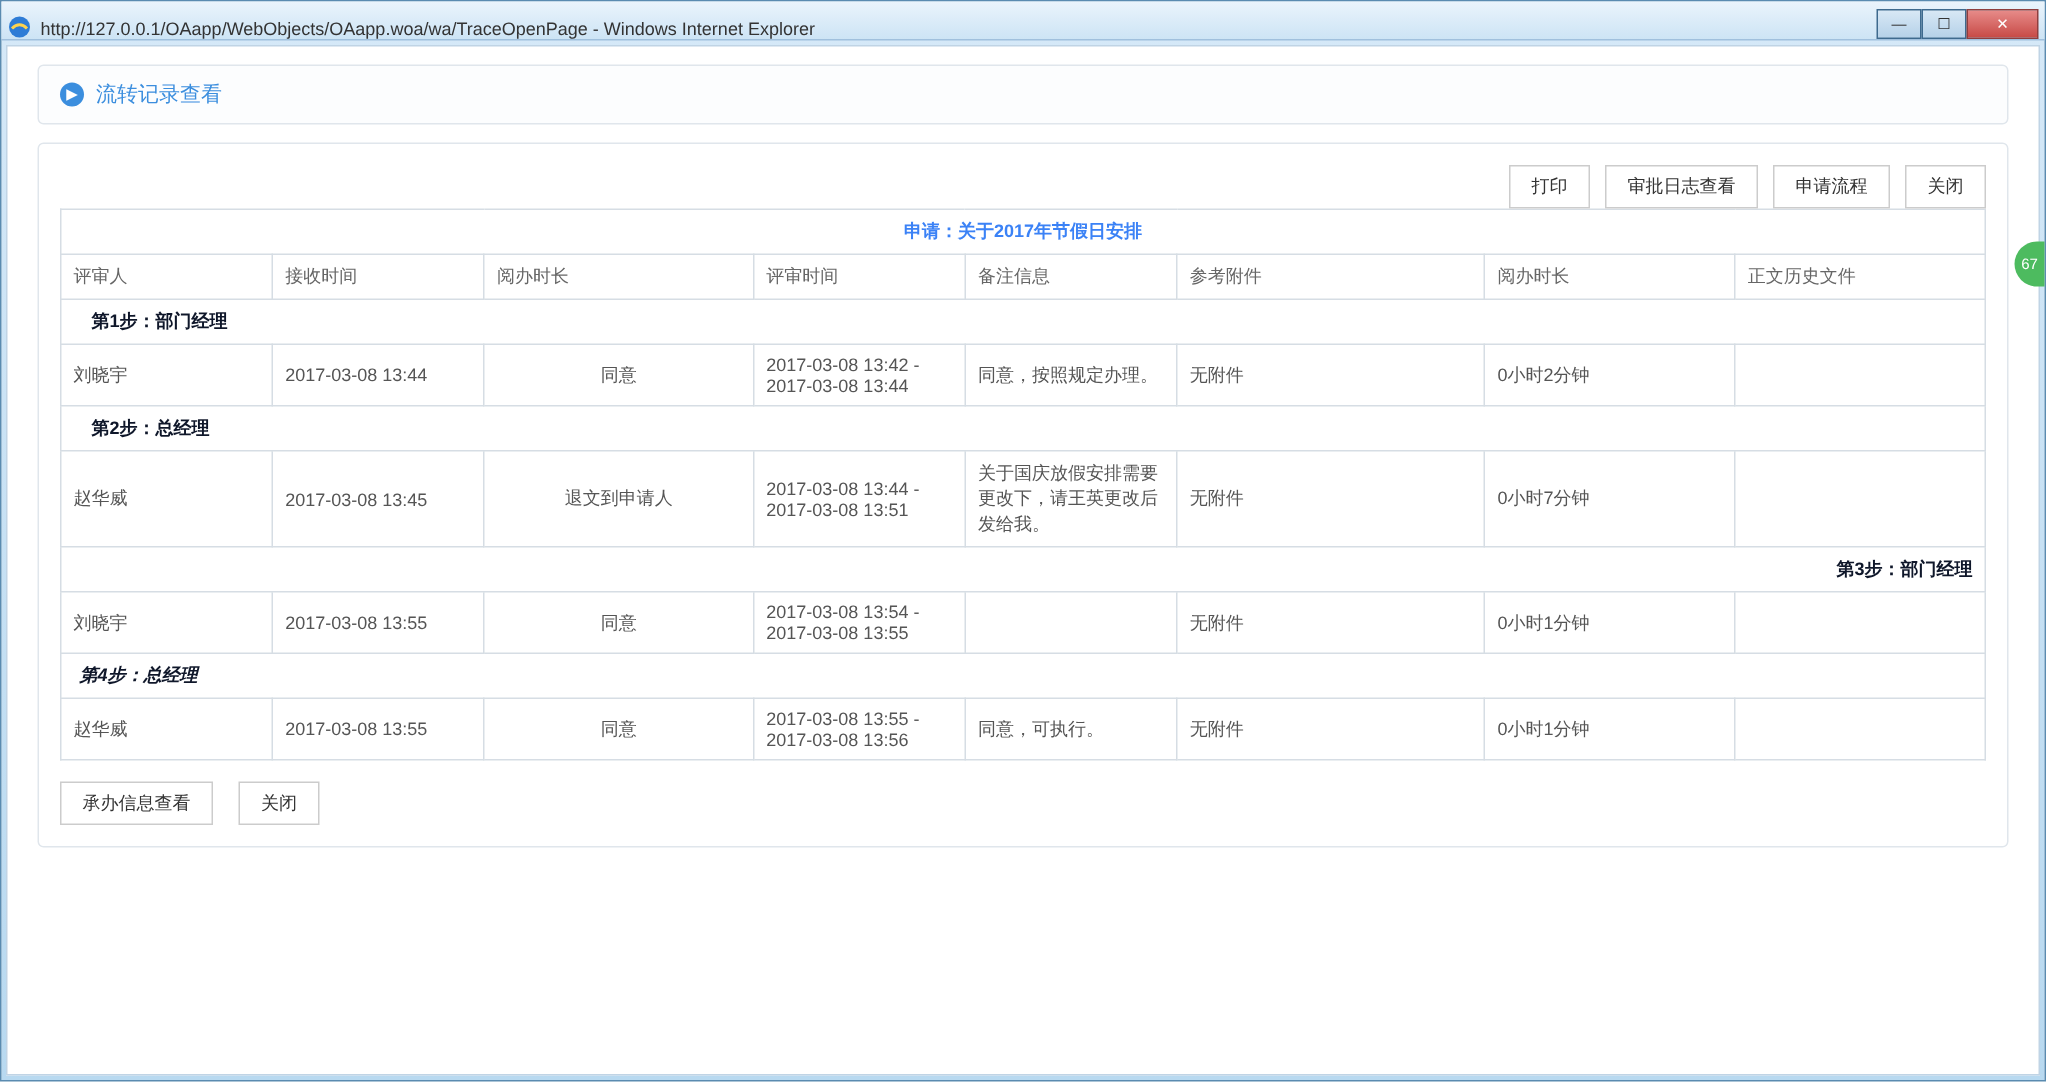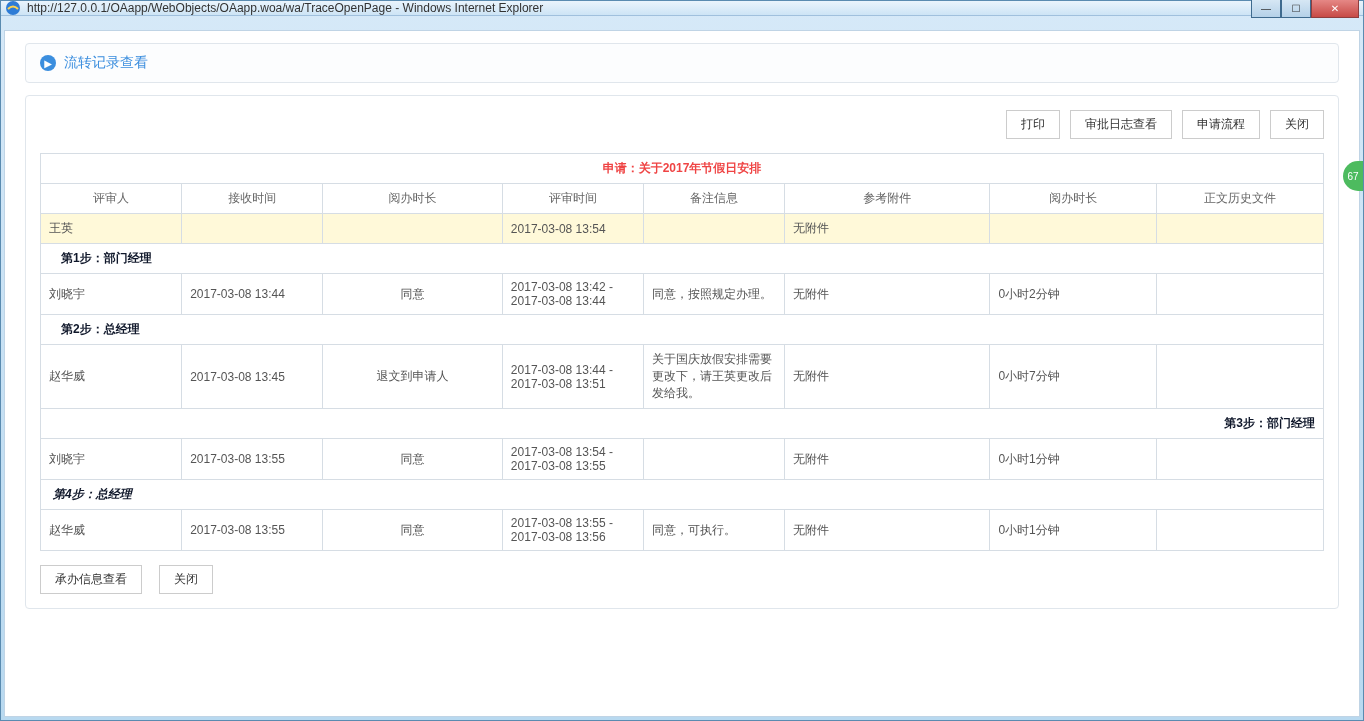--- a/index.html
+++ b/index.html
@@ -11,23 +11,23 @@
       overflow: hidden;
     }
     .window-chrome {
       background: linear-gradient(to bottom, #d6e9f8, #b8d9f0);
       border: 1px solid #5a8bb0;
       height: 721px;
       width: 1364px;
       position: relative;
     }
     .title-bar {
-      height: 15px;
-      display: flex;
-      align-items: center;
+      height: 26px;
+      display: flex;
+      align-items: flex-end;
       padding: 0 4px;
       background: linear-gradient(to bottom, #eaf4fc, #cde4f5);
       border-bottom: 1px solid #a0c0dd;
     }
     .ie-icon {
       width: 16px; height: 16px;
       margin-right: 6px;
       display: inline-flex;
       align-items: center;
       justify-content: center;
@@ -99,21 +99,20 @@
     .main-panel {
       border: 1px solid #e0e6ec;
       border-radius: 4px;
       padding: 14px;
       background: #fff;
     }
     .toolbar {
       display: flex;
       justify-content: flex-end;
       gap: 10px;
-      margin-bottom: 14px;
     }
     .btn {
       border: 1px solid #ccc;
       background: #fff;
       padding: 5px 14px;
       font-size: 12px;
       cursor: pointer;
       color: #333;
     }
     .data-table {
@@ -124,30 +123,30 @@
     .data-table th, .data-table td {
       border: 1px solid #d6dde4;
       padding: 6px 8px;
       font-size: 12px;
       color: #555;
       text-align: left;
       vertical-align: middle;
       word-break: break-word;
     }
     .data-table th {
-      text-align: center;
+      text-align: left;
       font-weight: normal;
       background: #fff;
       color: #666;
     }
     .caption-row td {
       text-align: center;
       font-weight: bold;
       background: #fff;
-      color: #ef4444;
+      color: #3b82f6;
     }
     .highlight-row td {
       background: #fff9d9;
     }
     .step-row td {
       font-weight: bold;
       color: #0f172a;
     }
     .center { text-align: center !important; }
     .bottom-toolbar {
@@ -224,30 +223,20 @@
               <tr>
                 <th>评审人</th>
                 <th>接收时间</th>
                 <th>阅办时长</th>
                 <th>评审时间</th>
                 <th>备注信息</th>
                 <th>参考附件</th>
                 <th>阅办时长</th>
                 <th>正文历史文件</th>
               </tr>
-              <tr class="highlight-row">
-                <td>王英</td>
-                <td></td>
-                <td class="center"></td>
-                <td>2017-03-08 13:54</td>
-                <td></td>
-                <td>无附件</td>
-                <td></td>
-                <td></td>
-              </tr>
               <tr class="step-row">
                 <td colspan="8" style="padding-left: 20px; text-align: left;">第1步：部门经理</td>
               </tr>
               <tr>
                 <td>刘晓宇</td>
                 <td>2017-03-08 13:44</td>
                 <td class="center">同意</td>
                 <td>2017-03-08 13:42 - 2017-03-08 13:44</td>
                 <td>同意，按照规定办理。</td>
                 <td>无附件</td>

